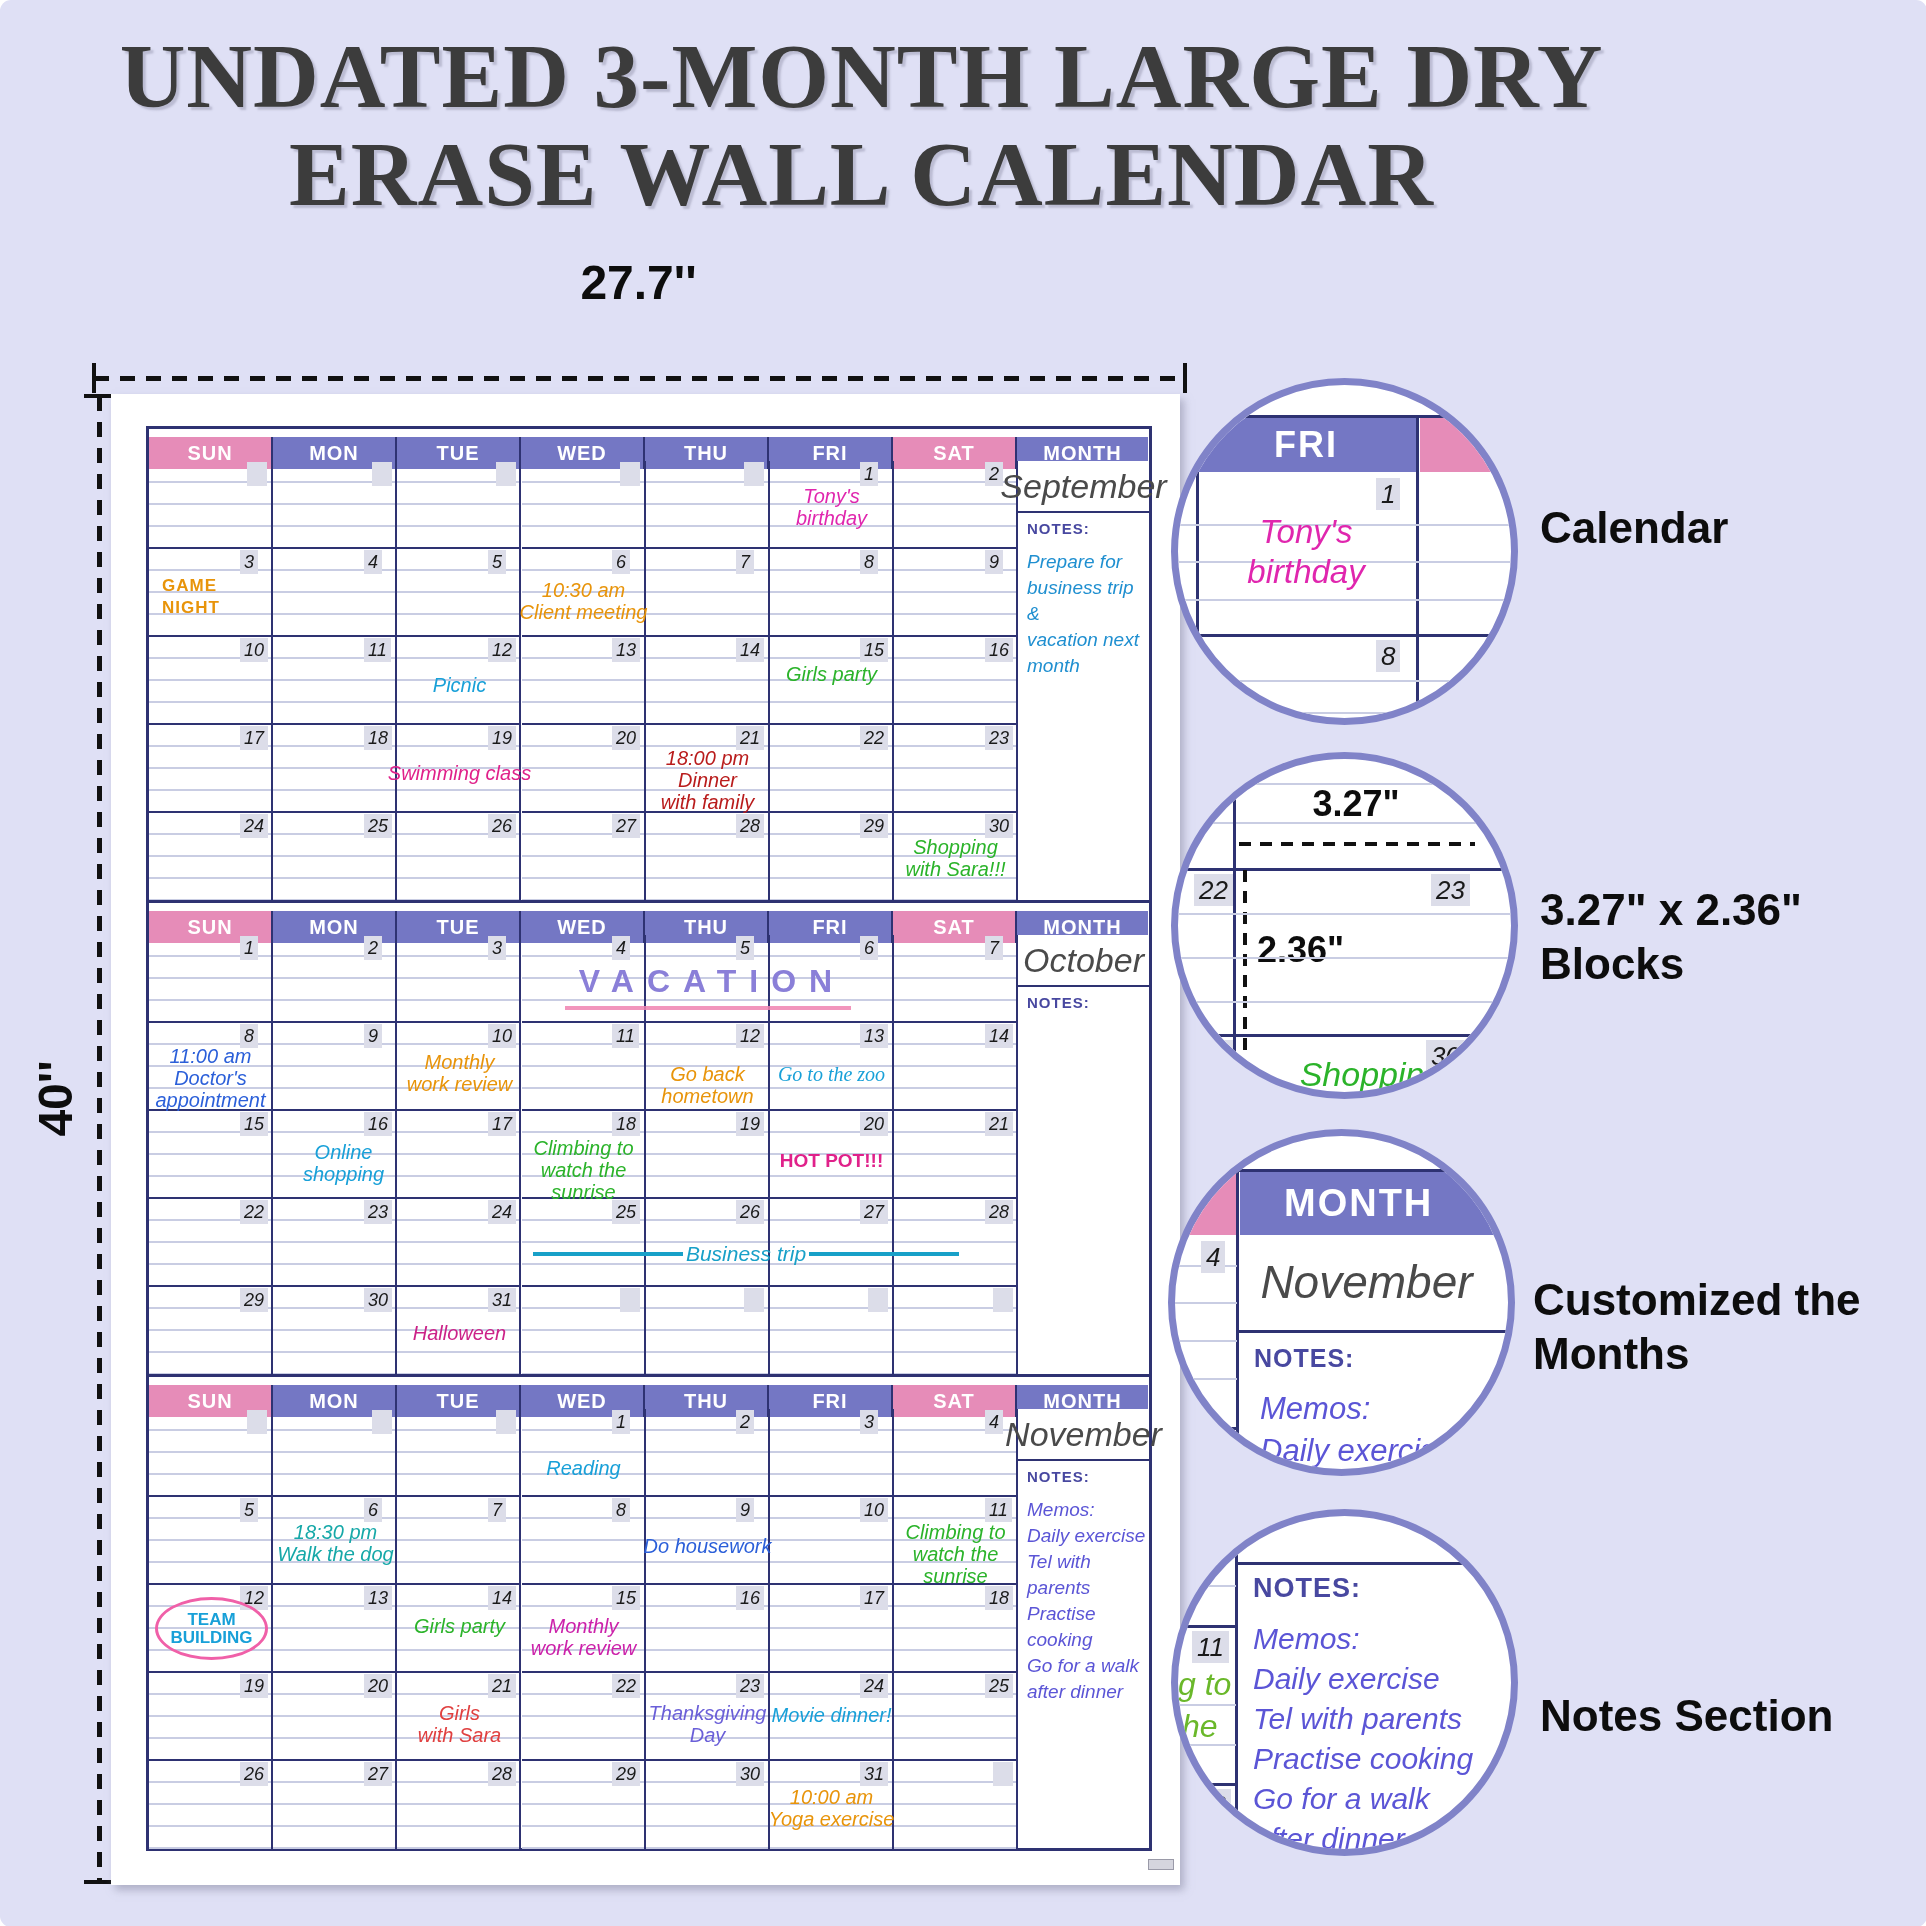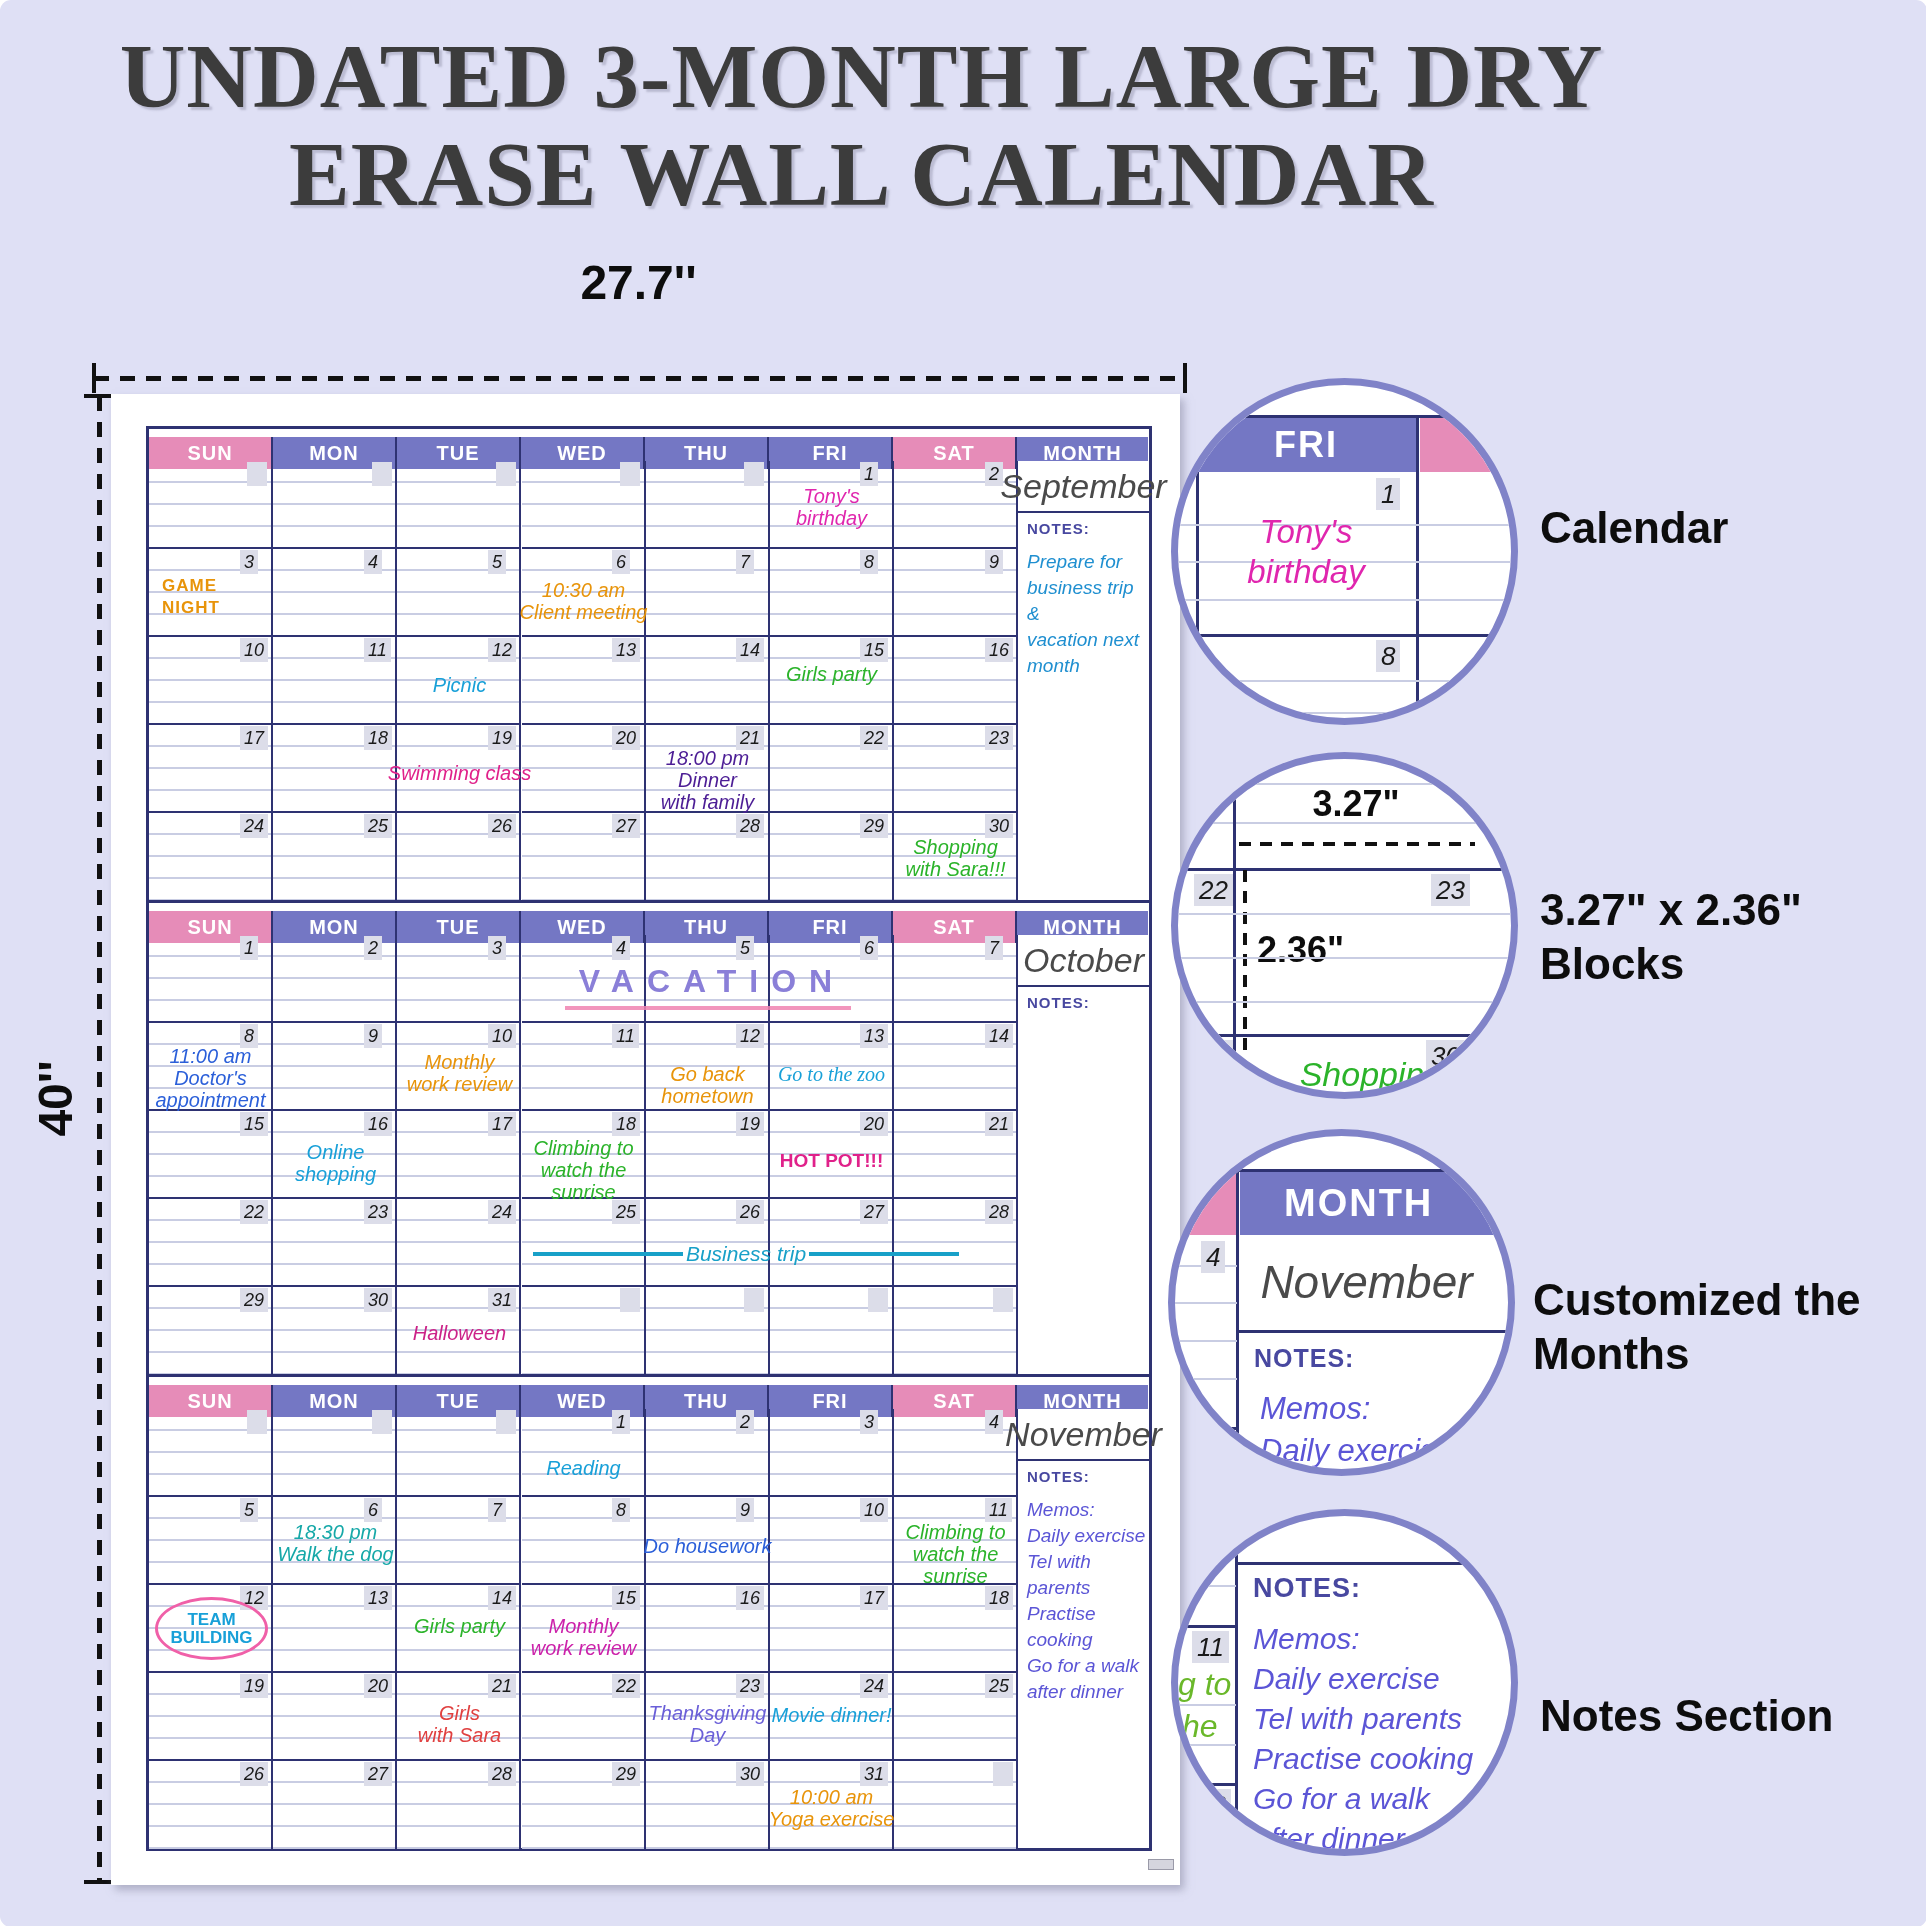--- a/index.html
+++ b/index.html
@@ -192,21 +192,21 @@
             </div>
             <div class="evt" style="left: 209px; top: 213px; width: 203px; color: rgb(24, 160, 216);">
               <div>Picnic</div>
             </div>
             <div class="evt" style="left: 581px; top: 202px; width: 203px; color: rgb(43, 179, 42);">
               <div>Girls party</div>
             </div>
             <div class="evt" style="left: 209px; top: 301px; width: 203px; color: rgb(224, 33, 138);">
               <div>Swimming class</div>
             </div>
-            <div class="evt" style="left: 457px; top: 286px; width: 203px; color: #4c1d95;">
+            <div class="evt" style="left: 457px; top: 286px; width: 203px; color: #b91c1c;">
               <div>18:00 pm</div>
               <div>Dinner</div>
               <div>with family</div>
             </div>
             <div class="evt" style="left: 705px; top: 375px; width: 203px; color: rgb(43, 179, 42);">
               <div>Shopping</div>
               <div>with Sara!!!</div>
             </div>
             <div class="mcell-name" style="left: 869px; top: 0px; width: 131px; height: 52px;">September</div>
             <div class="mcell-notes" style="left: 869px; top: 54px; width: 131px; height: 385px;">
@@ -312,21 +312,21 @@
               <div>Monthly</div>
               <div>work review</div>
             </div>
             <div class="evt" style="left: 457px; top: 128px; width: 203px; color: rgb(232, 148, 10);">
               <div>Go back</div>
               <div>hometown</div>
             </div>
             <div class="evt" style="left: 581px; top: 128px; width: 203px; color: rgb(24, 160, 216); font-family: Liberation Serif, serif;">
               <div>Go to the zoo</div>
             </div>
-            <div class="evt" style="left: 85px; top: 206px; width: 203px; color: rgb(24, 160, 216);">
+            <div class="evt" style="left: 93px; top: 206px; width: 203px; color: rgb(24, 160, 216);">
               <div>Online</div>
               <div>shopping</div>
             </div>
             <div class="evt" style="left: 333px; top: 202px; width: 203px; color: rgb(43, 179, 42);">
               <div>Climbing to</div>
               <div>watch the</div>
               <div>sunrise</div>
             </div>
             <div class="evt" style="left: 581px; top: 215px; width: 203px; color: rgb(224, 33, 138); font-style: normal; font-weight: bold; font-size: 19px;">
               <div>HOT POT!!!</div>

